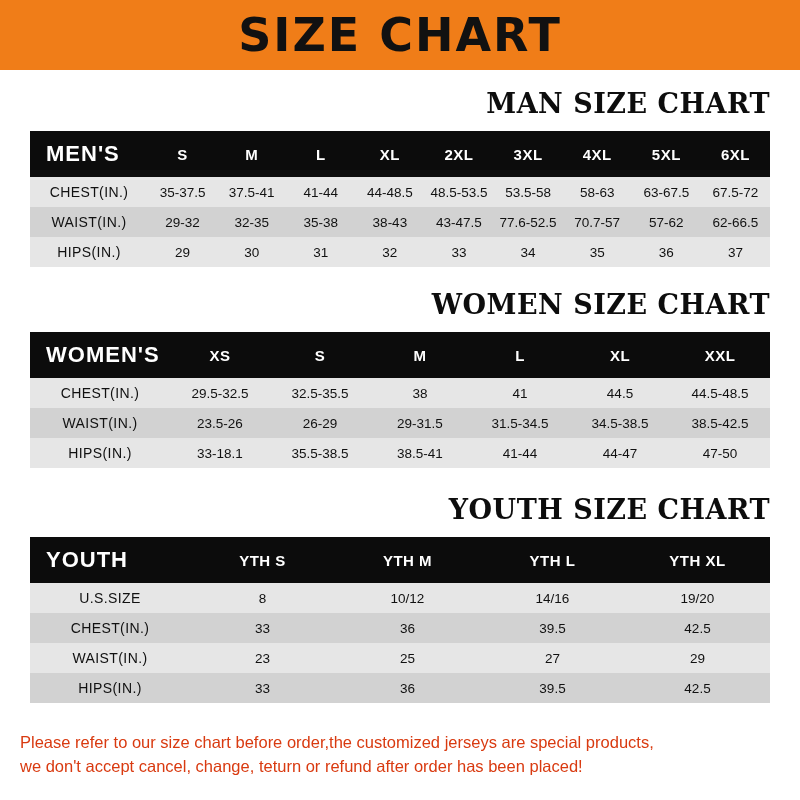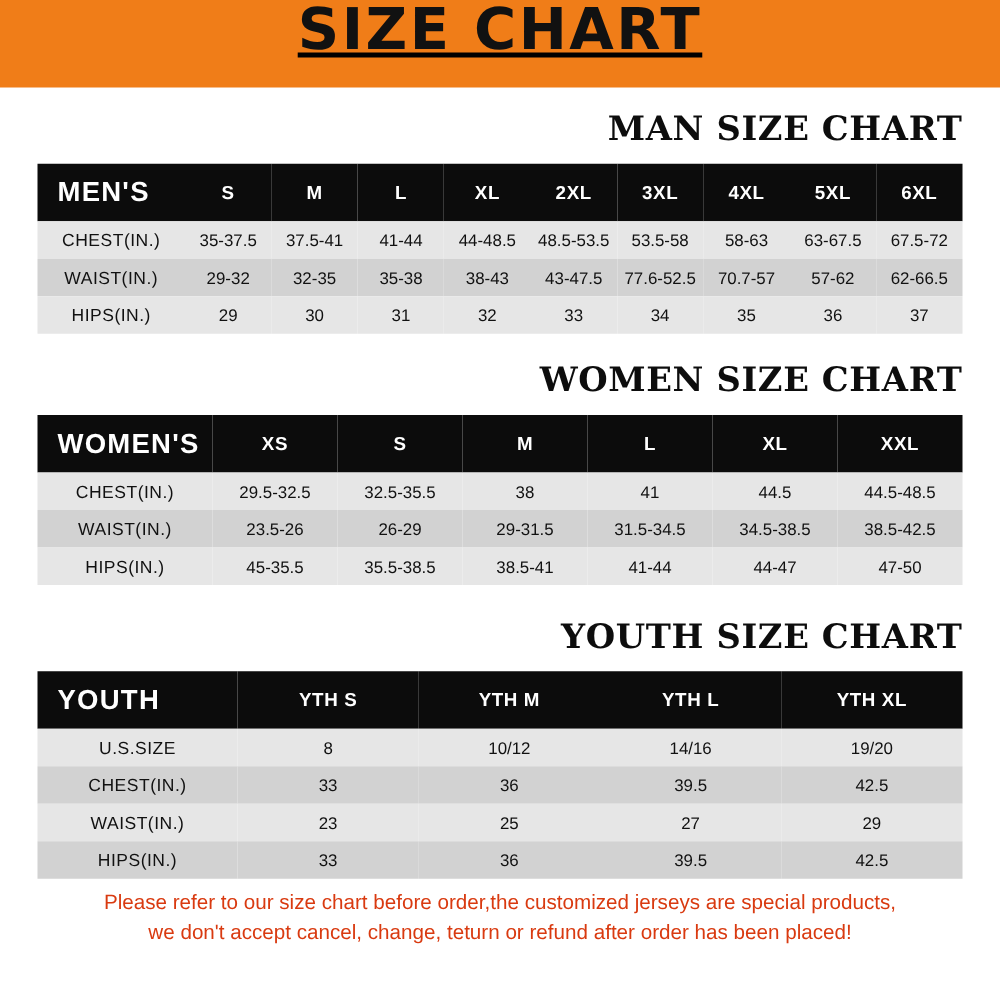--- a/index.html
+++ b/index.html
@@ -17,23 +17,22 @@
     width: 800px;
     height: 800px;
     position: relative;
     background: #ffffff;
     box-sizing: border-box;
   }
   .banner {
     background: #f07d18;
     height: 70px;
     display: flex;
-    align-items: flex-start;
+    align-items: center;
     justify-content: center;
-    text-decoration: underline;
   }
   .banner-title {
     font-family: "DejaVu Sans", sans-serif;
     font-weight: bold;
     font-size: 46px;
     letter-spacing: 2px;
     color: #111111;
     line-height: 1;
   }
   .section {
@@ -91,23 +90,23 @@
   
   .men col.c0 { width: 118px; }
   .women col.c0 { width: 140px; }
   .youth col.c0 { width: 160px; }
 
   .women thead th, .youth thead th { font-size: 16px; }
   .women tbody td, .youth tbody td { font-size: 15px; padding: 9px 2px; }
   .youth tbody td { padding: 10px 2px; }
 
   .notice {
-    margin: 8px auto 0 auto;
+    margin: 28px auto 0 auto;
     width: 760px;
-    text-align: center;
+    text-align: left;
     color: #d93a10;
     font-family: "Liberation Sans", sans-serif;
     font-size: 16.5px;
     line-height: 1.45;
   }
   .notice div { white-space: nowrap; }
 </style>
 </head>
 <body>
 
@@ -224,21 +223,21 @@
           <td class="rowlabel">WAIST(IN.)</td>
           <td>23.5-26</td>
           <td>26-29</td>
           <td>29-31.5</td>
           <td>31.5-34.5</td>
           <td>34.5-38.5</td>
           <td>38.5-42.5</td>
         </tr>
         <tr class="row-a">
           <td class="rowlabel">HIPS(IN.)</td>
-          <td>45-35.5</td>
+          <td>33-18.1</td>
           <td>35.5-38.5</td>
           <td>38.5-41</td>
           <td>41-44</td>
           <td>44-47</td>
           <td>47-50</td>
         </tr>
       </tbody>
     </table>
   </div>
 

